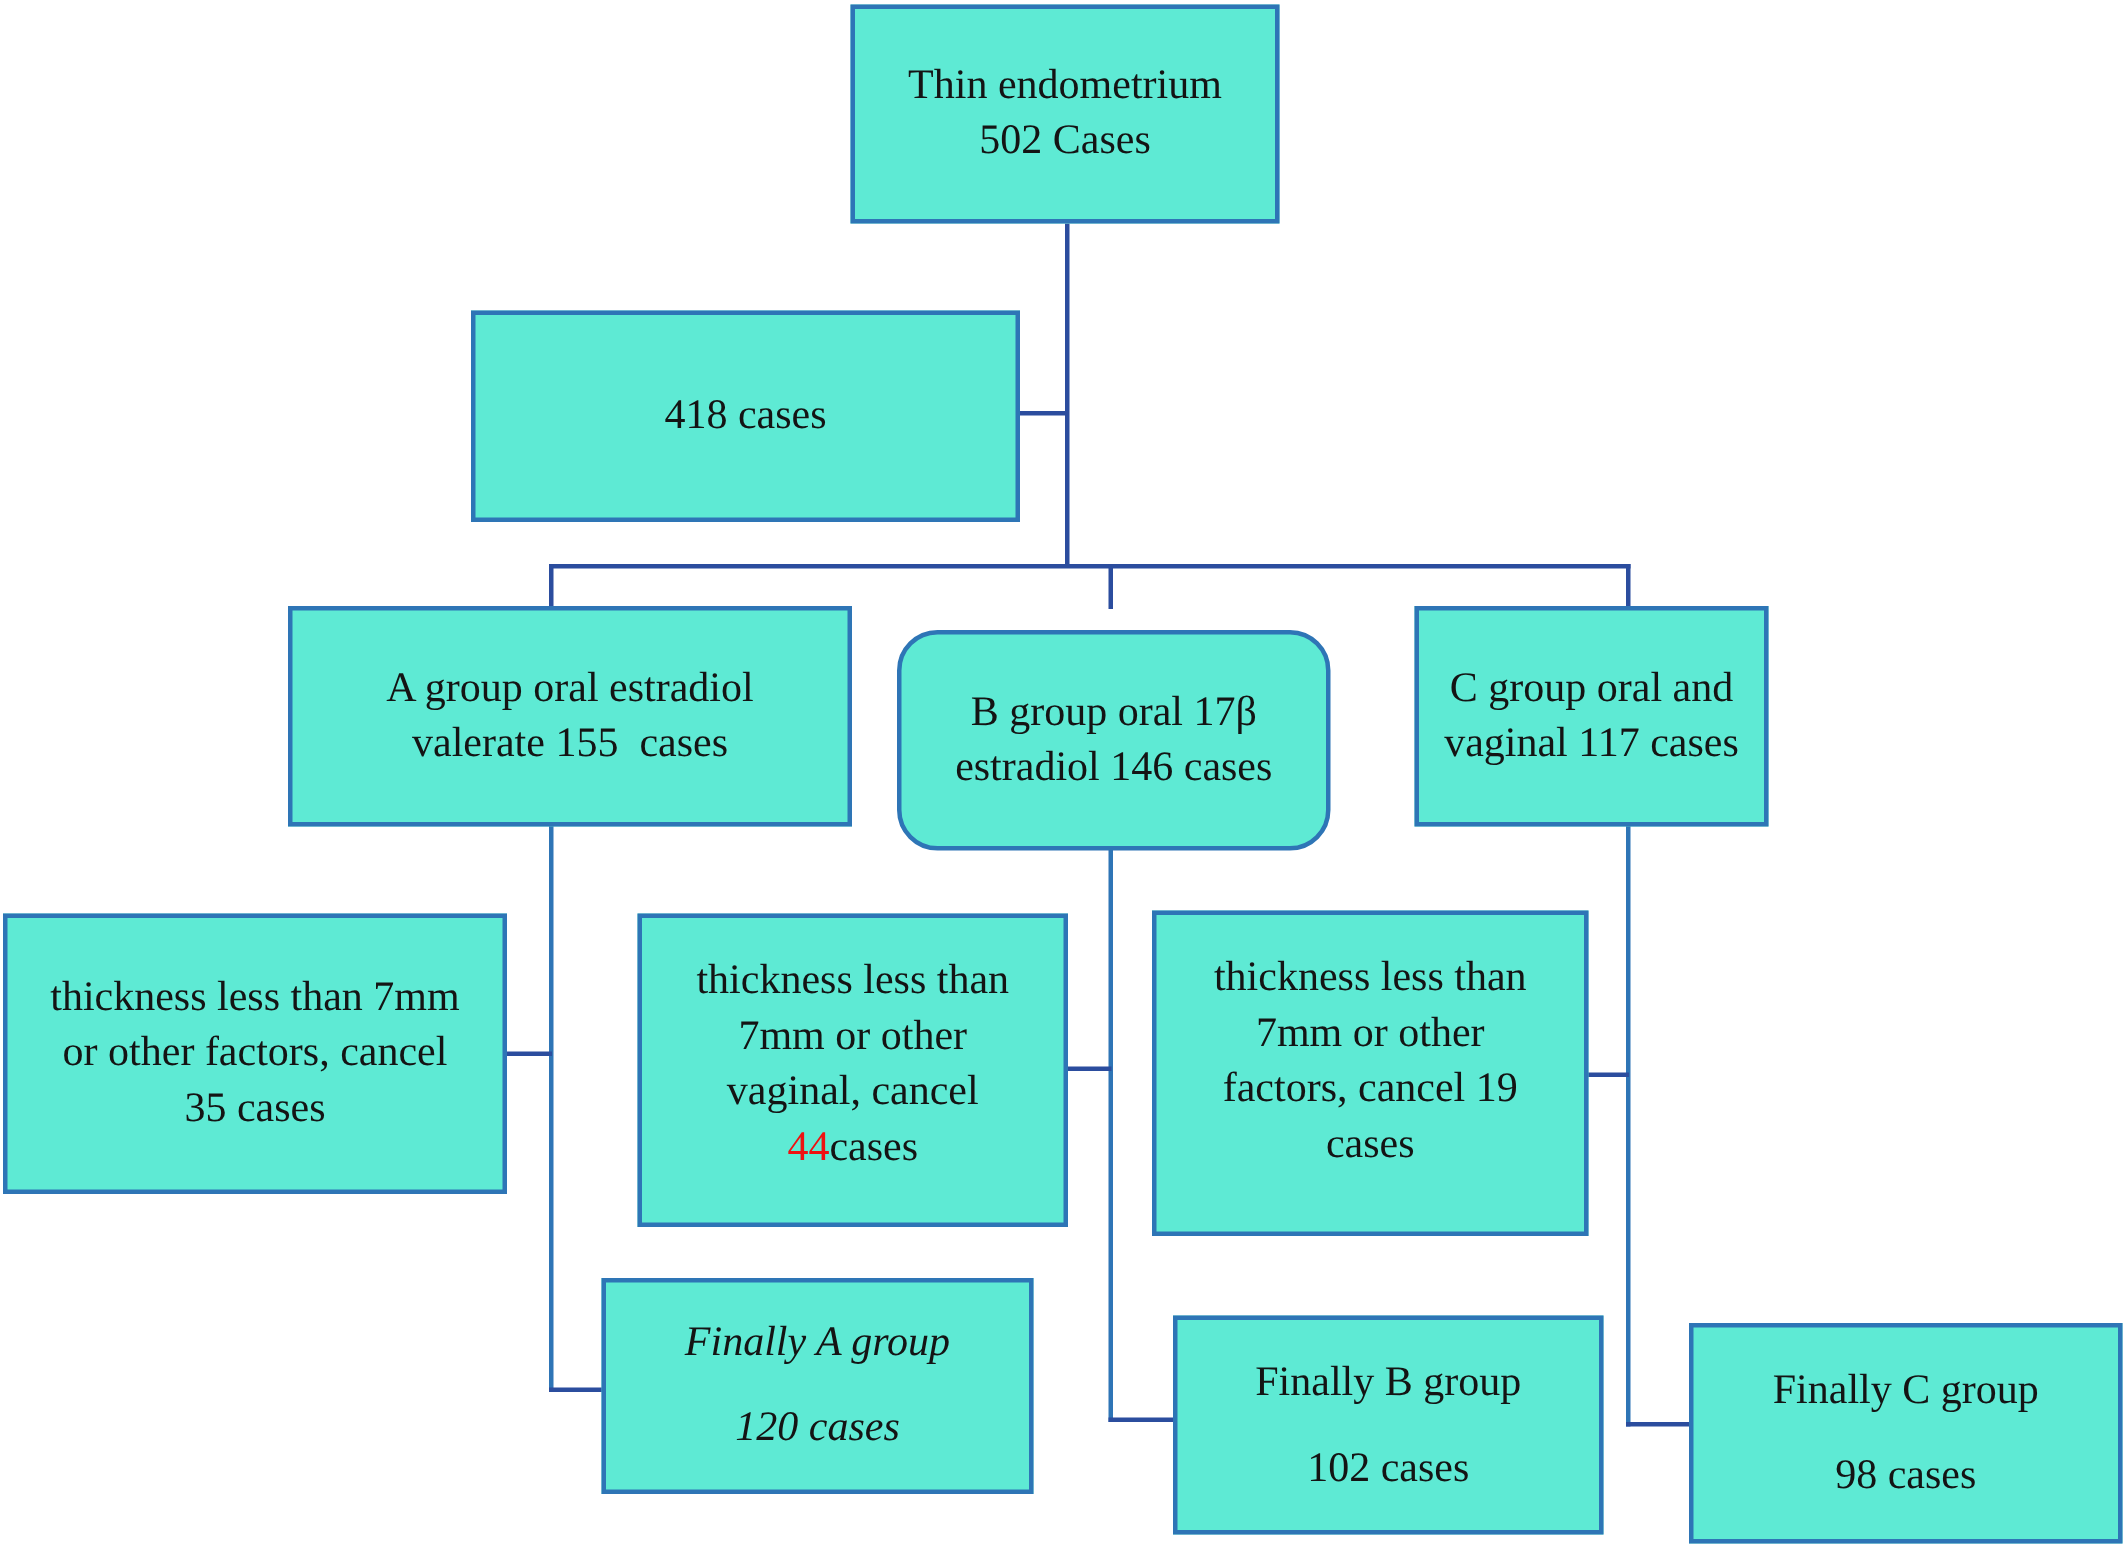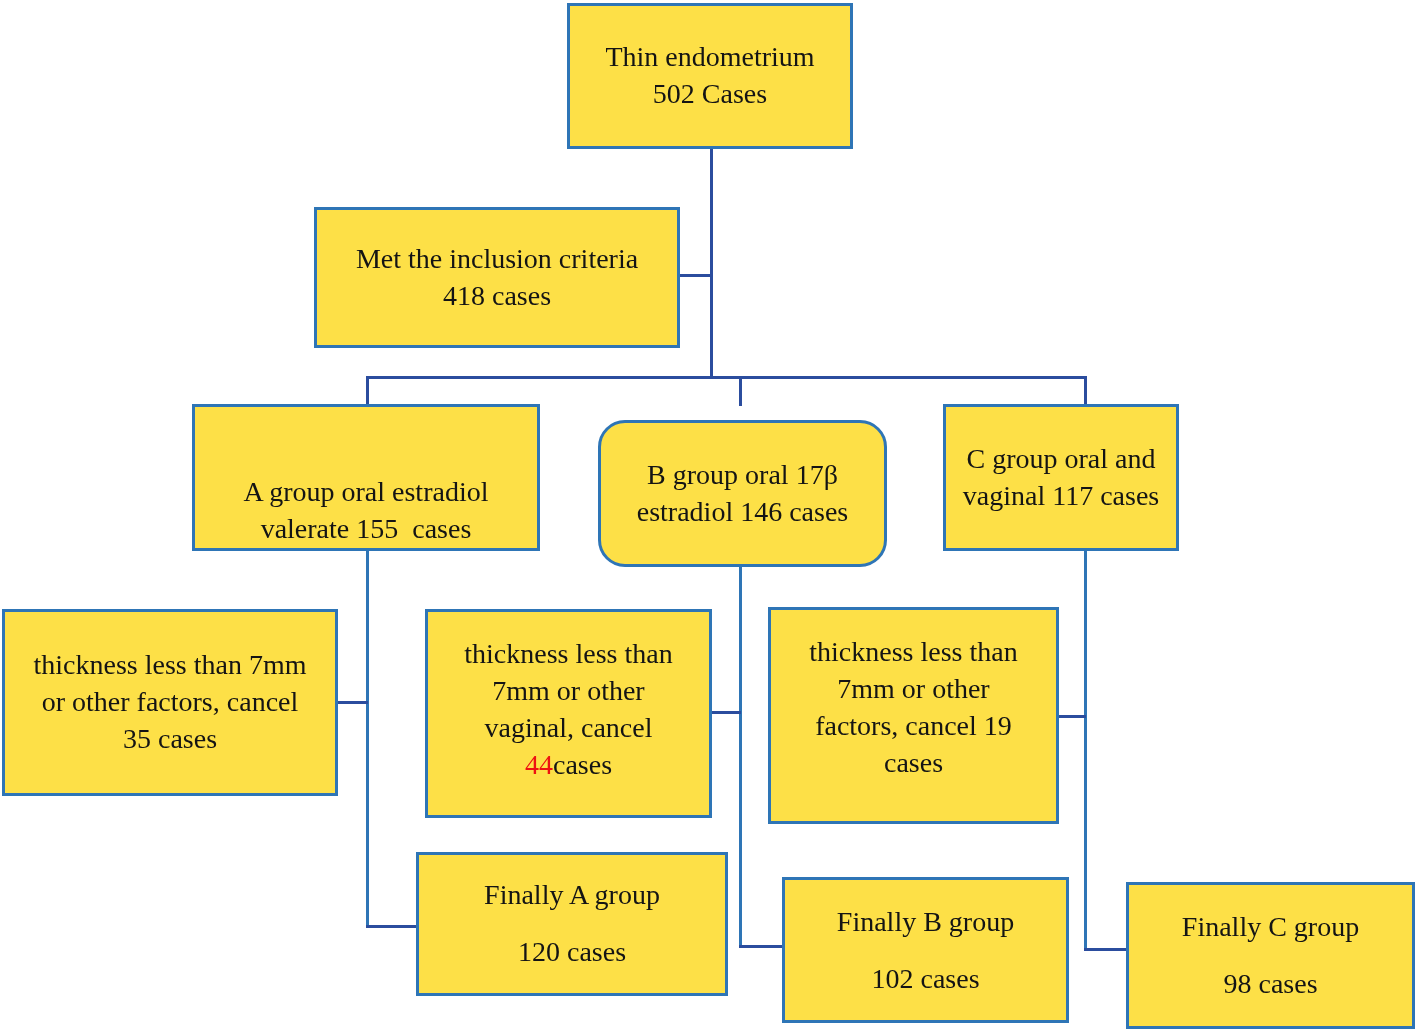--- a/index.html
+++ b/index.html
@@ -15,46 +15,46 @@
     height:1030px;
     background:#ffffff;
     overflow:hidden;
     font-family:"Liberation Serif", serif;
     color:var(--text);
   }
   .box{
     position:absolute;
     box-sizing:border-box;
     border:3px solid var(--border);
-    background:#fde047;
+    background:#5eead4;
     display:flex;
     flex-direction:column;
     align-items:center;
     justify-content:center;
     text-align:center;
     font-size:28px;
     line-height:1.32;
   }
   .box .line{white-space:pre;}
   .box.top-align{justify-content:flex-start;padding-top:24px;}
   .gap-top{margin-top:20px;}
   .conn{position:absolute;background:var(--connector);}
   .conn.bright{background:var(--border);}
   .red{color:var(--highlight);text-align:right;}
 
   
   #box-top      {left:567px; top:3px;   width:286px; height:146px;}
   #box-incl     {left:314px; top:207px; width:366px; height:141px;}
-  #box-group-a  {left:192px; top:404px; width:348px; height:147px;justify-content:flex-end;}
+  #box-group-a  {left:192px; top:404px; width:376px; height:147px;}
   #box-group-b  {left:598px; top:420px; width:289px; height:147px;border-radius:27px;}
   #box-group-c  {left:943px; top:404px; width:236px; height:147px;}
   #box-cancel-a {left:2px;   top:609px; width:336px; height:187px;}
   #box-cancel-b {left:425px; top:609px; width:287px; height:209px;}
   #box-cancel-c {left:768px; top:607px; width:291px; height:217px;}
-  #box-final-a  {left:416px; top:852px; width:312px; height:144px;}
+  #box-final-a  {left:401px; top:852px; width:288px; height:144px;font-style:italic;}
   #box-final-b  {left:782px; top:877px; width:287px; height:146px;font-family:Liberation Serif, serif;}
   #box-final-c  {left:1126px;top:882px; width:289px; height:147px;}
 
   
   #conn-v-top      {left:710px; top:149px; width:3px;   height:229px;}
   #conn-h-incl     {left:678px; top:274px; width:34px;  height:3px;}
   #conn-h-branch   {left:366px; top:376px; width:721px; height:3px;}
   #conn-drop-a     {left:366px; top:376px; width:3px;   height:30px;}
   #conn-drop-b     {left:739px; top:376px; width:3px;   height:30px;}
   #conn-drop-c     {left:1084px;top:376px; width:3px;   height:30px;}
@@ -88,21 +88,20 @@
   <div class="conn" id="conn-elbow-a"></div>
   <div class="conn" id="conn-elbow-b"></div>
   <div class="conn" id="conn-elbow-c"></div>
 
   <div class="box" id="box-top">
     <div class="line">Thin endometrium</div>
     <div class="line">502 Cases</div>
   </div>
 
   <div class="box" id="box-incl">
-    <div class="line">Met the inclusion criteria</div>
     <div class="line">418 cases</div>
   </div>
 
   <div class="box" id="box-group-a">
     <div class="line">A group oral estradiol</div>
     <div class="line">valerate 155  cases</div>
   </div>
 
   <div class="box" id="box-group-b">
     <div class="line">B group oral 17β</div>

